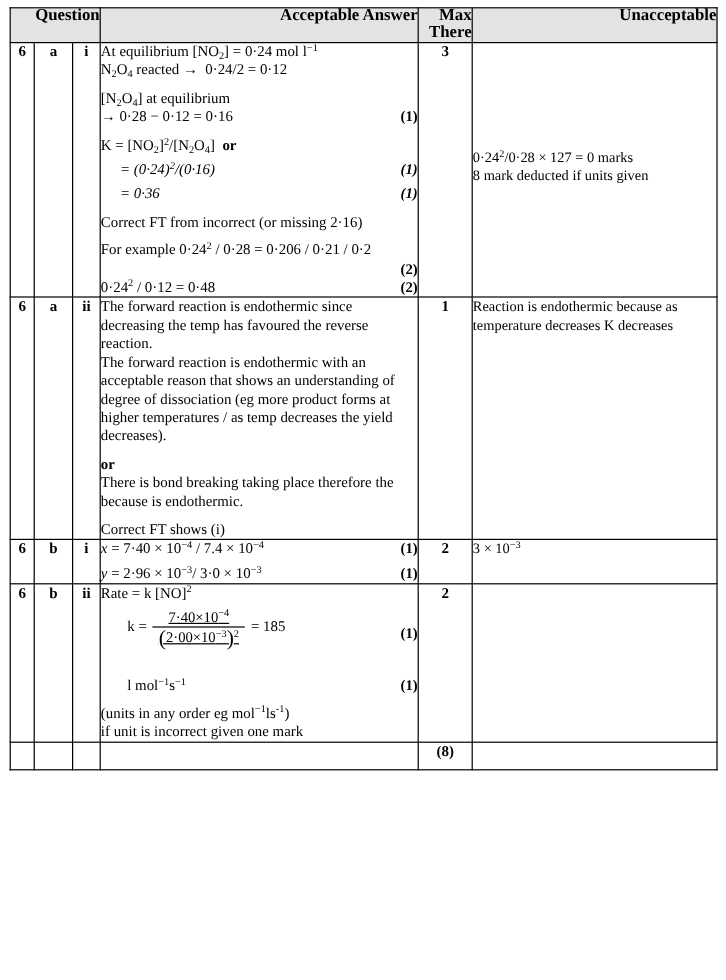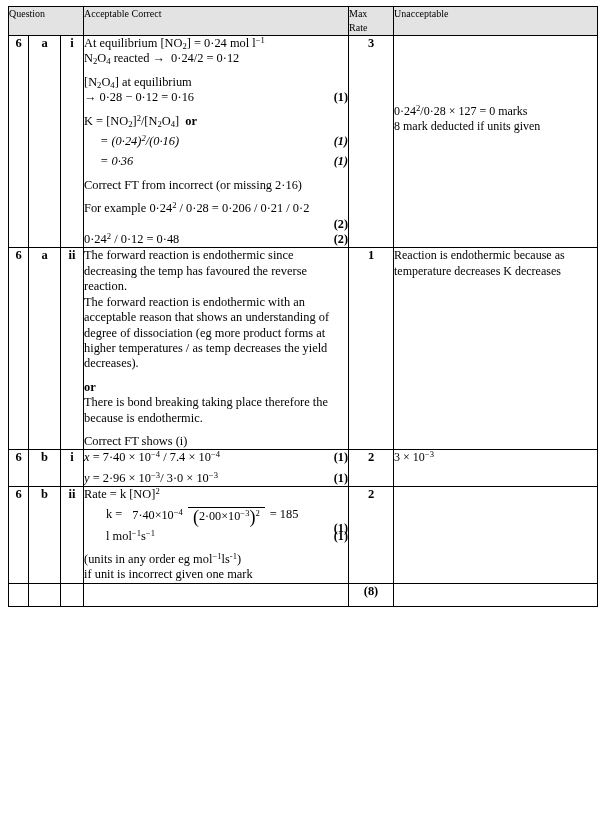--- a/index.html
+++ b/index.html
@@ -17,23 +17,23 @@
     border:1.2px solid #000;
   }
   table.ms td, table.ms th{
     border:1.1px solid #000;
     vertical-align:top;
     padding:0;
   }
   
   thead th{
     background:#e3e3e3;
-    text-align:left;
-    font-weight:normal;
-    font-size:10px;
+    text-align:right;
+    font-weight:bold;
+    font-size:14px;
     line-height:14px;
     padding:4px 2px 5px 2px;
     vertical-align:middle;
   }
   
   .c-q1{width:20px;}
   .c-q2{width:32px;}
   .c-q3{width:23px;}
   .c-ans{width:265px;}
   .c-max{width:45px;}
@@ -51,46 +51,46 @@
     position:relative;
   }
   .max{
     text-align:center;font-weight:bold;font-size:12.5px;padding-top:7px;
   }
   .unacc{
     padding:6px 6px 8px 8px;
     font-size:12px;
     line-height:15.2px;
   }
-  .unacc.pad-down{padding-top:68px;}
+  .unacc.pad-down{padding-top:88px;}
 
   
   .line{position:relative;}
   .gap{height:8px;}
   .gap-s{height:5px;}
   .b{font-weight:bold;}
   sub{font-size:8.6px;vertical-align:-0.28em;line-height:0;}
   sup{font-size:8.6px;vertical-align:0.52em;line-height:0;}
   .mark{
     position:absolute;right:0;top:0;font-weight:bold;font-size:12.2px;
   }
   .mark-r{
     display:block;text-align:right;font-weight:bold;font-size:12.2px;
   }
   .indent{padding-left:16px;font-style:italic;}
-  .indent2{padding-left:22px;}
+  .indent2{padding-left:22px;margin-top:20px;}
   .ital{font-style:italic;}
 
   
   .frac-row{
     display:flex;align-items:center;padding-left:22px;margin-top:4px;position:relative;
   }
   .frac{
-    display:inline-flex;flex-direction:row;align-items:center;
-    margin:0 5px;vertical-align:middle;
+    display:inline-flex;flex-direction:column;align-items:center;
+    margin:0 5px;vertical-align:middle;text-decoration:underline;
   }
   .frac .num{
     font-size:12.2px;padding:0 5px 1px 5px;line-height:14px;white-space:nowrap;
   }
   .frac .den{
     font-size:12.2px;padding:1px 5px 0 5px;line-height:15px;border-top:1.1px solid #000;white-space:nowrap;
   }
   .paren-big{
     font-size:18px;line-height:12px;vertical-align:-0.14em;font-family:"Liberation Serif",serif;
   }
@@ -108,24 +108,24 @@
         <col class="c-q2">
         <col class="c-q3">
     <col class="c-ans">
         <col class="c-max">
         <col class="c-unacc">
   </colgroup>
 
   <thead>
     <tr>
       <th colspan="3">Question</th>
-      <th>Acceptable Correct</th>
+      <th>Acceptable Answer</th>
       <th>
         <span>Max</span><br>
-        <span>Rate</span>
+        <span>There</span>
       </th>
       <th>Unacceptable</th>
     </tr>
   </thead>
 
   <tbody>
 
     <tr>
       <td class="qn">6</td>
       <td class="qn">a</td>

